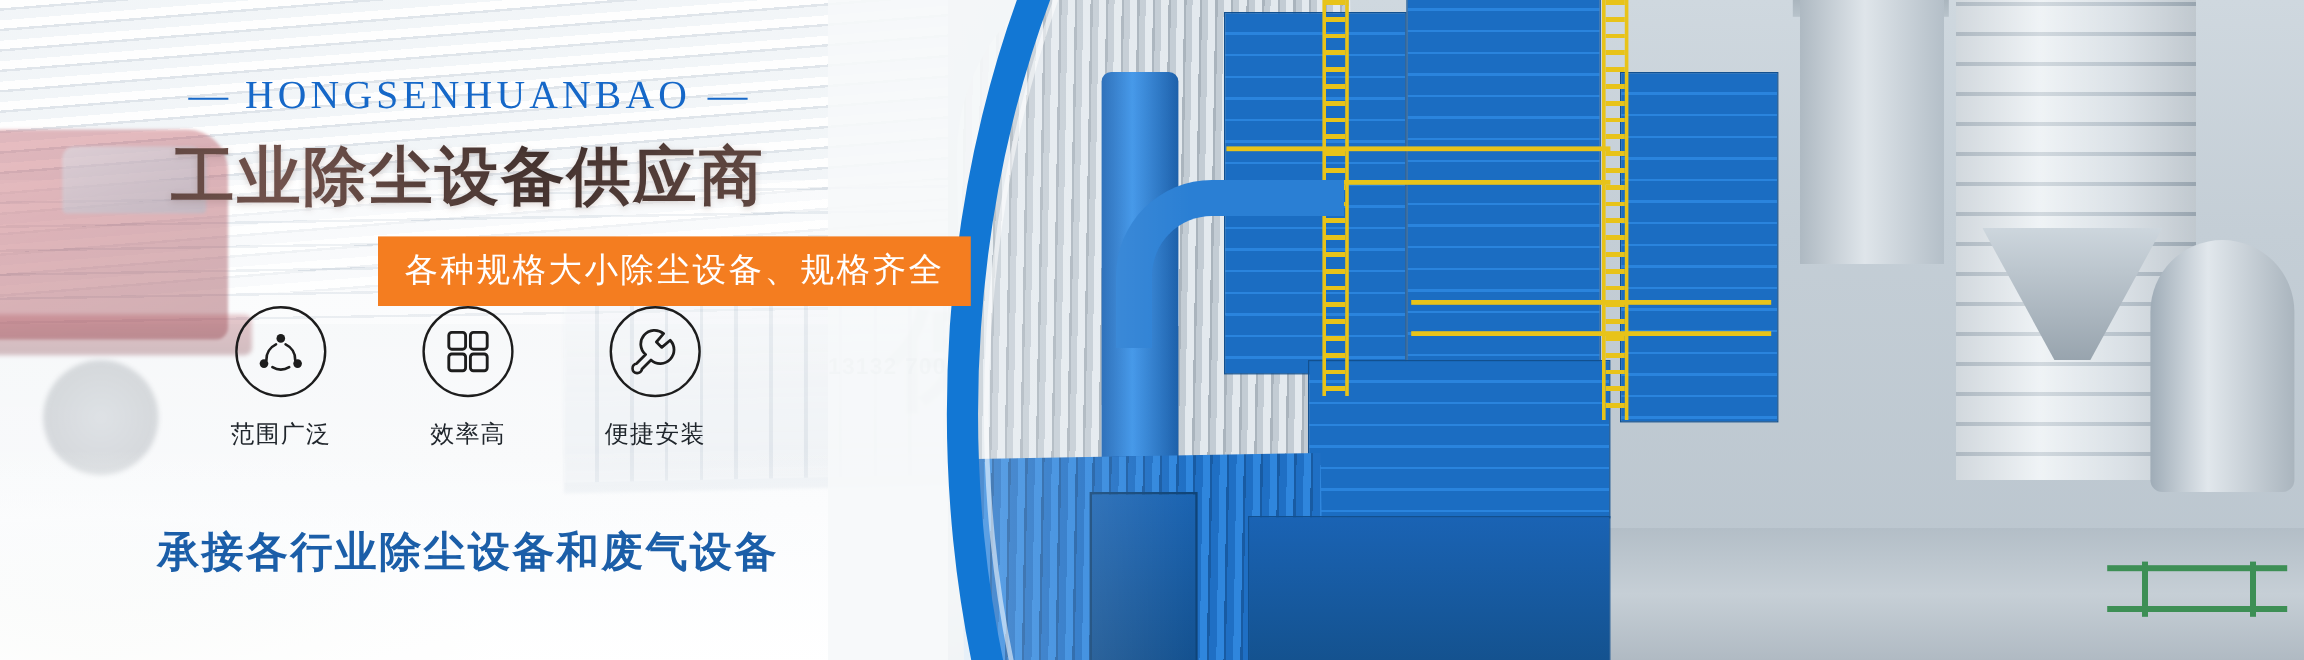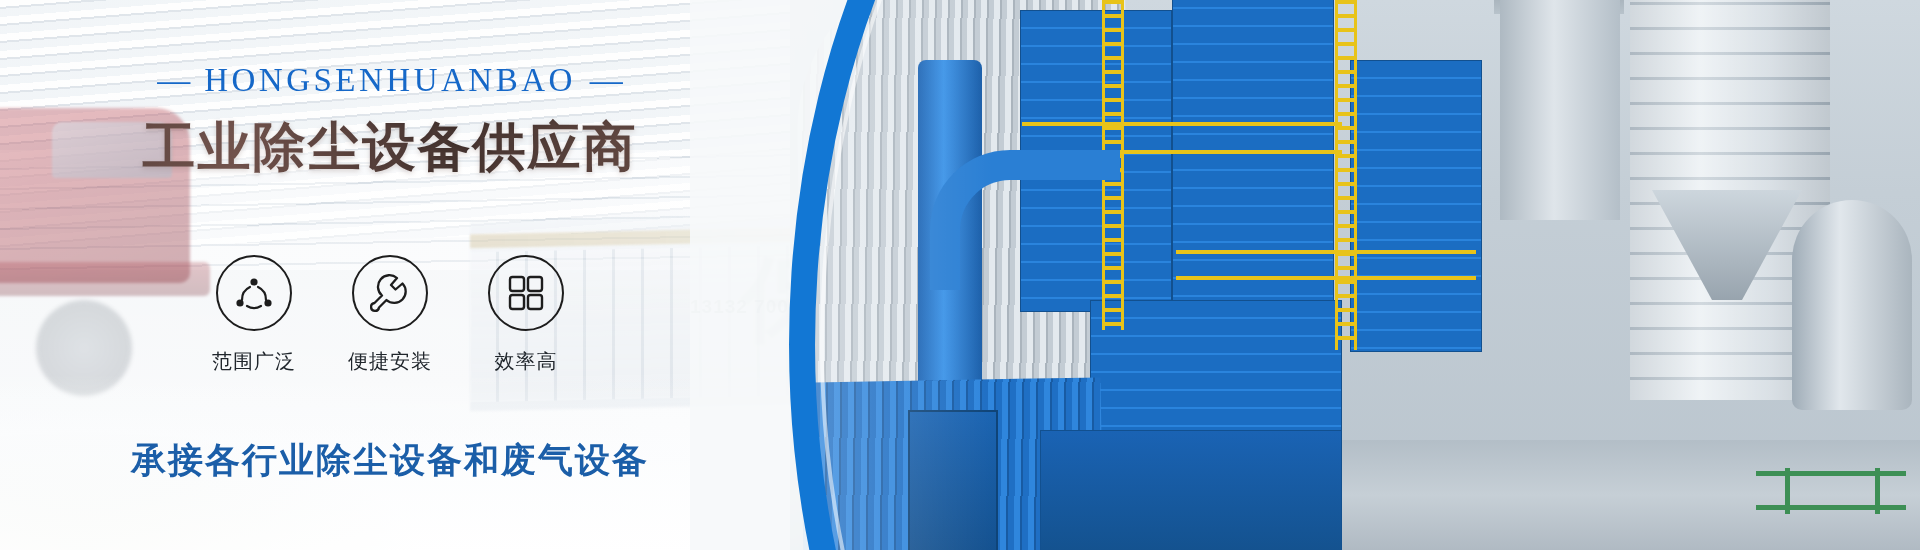--- a/index.html
+++ b/index.html
@@ -263,21 +263,21 @@
     background:#F47D20;
     padding:9px 22px 11px 22px;
   }
   .orange-bar span{
     font-family:"DejaVu Sans","Liberation Sans",sans-serif;
     font-size:28px;font-weight:400;color:#ffffff;letter-spacing:2px;
     white-space:nowrap;
   }
   .features{
     position:absolute;left:0;top:255px;width:780px;
-    display:flex;justify-content:center;gap:60px;align-items:center;
+    display:flex;justify-content:center;gap:80px;align-items:center;
   }
   .feature{
     width:76px;display:flex;flex-direction:column;align-items:center;
   }
   .feature .circle{
     width:72px;height:72px;border-radius:50%;
     border:2.5px solid #1d1d1d;
     display:flex;align-items:center;justify-content:center;
     background:transparent;
   }
@@ -358,60 +358,63 @@
   </div>
 
   <div class="content">
 
     <div class="eyebrow">
       <span class="dash">—</span><span>HONGSENHUANBAO</span><span class="dash">—</span>
     </div>
 
     <div class="headline">工业除尘设备供应商</div>
 
+    <div class="orange-bar">
+      <span>各种规格大小除尘设备、规格齐全</span>
+    </div>
 
     <div class="features">
 
       <div class="feature">
         <div class="circle">
           <svg width="40" height="40" viewBox="0 0 40 40">
             <path d="M8 27 A14 14 0 0 1 16 14" fill="none" stroke="#1d1d1d" stroke-width="2.2" stroke-linecap="round"></path>
             <path d="M24 14 A14 14 0 0 1 32 27" fill="none" stroke="#1d1d1d" stroke-width="2.2" stroke-linecap="round"></path>
             <path d="M13 33 A14 14 0 0 0 27 33" fill="none" stroke="#1d1d1d" stroke-width="2.2" stroke-linecap="round"></path>
             <circle cx="20" cy="9" r="3.6" fill="#1d1d1d"></circle>
             <circle cx="6" cy="30" r="3.6" fill="#1d1d1d"></circle>
             <circle cx="34" cy="30" r="3.6" fill="#1d1d1d"></circle>
           </svg>
         </div>
         <div class="flabel">范围广泛</div>
       </div>
 
       <div class="feature">
         <div class="circle">
+          <svg width="38" height="38" viewBox="0 0 38 38">
+            <rect x="3" y="3" width="14" height="14" rx="2.5" fill="none" stroke="#1d1d1d" stroke-width="2.4"></rect>
+            <rect x="21" y="3" width="14" height="14" rx="2.5" fill="none" stroke="#1d1d1d" stroke-width="2.4"></rect>
+            <rect x="3" y="21" width="14" height="14" rx="2.5" fill="none" stroke="#1d1d1d" stroke-width="2.4"></rect>
+            <rect x="21" y="21" width="14" height="14" rx="2.5" fill="none" stroke="#1d1d1d" stroke-width="2.4"></rect>
+          </svg>
+        </div>
+        <div class="flabel">效率高</div>
+      </div>
+
+      <div class="feature">
+        <div class="circle">
           <svg width="40" height="40" viewBox="0 0 40 40">
             <path d="M27 5 L21 12 L25.5 16.5 L32.5 10.5
                      A11.5 11.5 0 0 1 16.5 27
                      L9 34.5 A4 4 0 1 1 4.5 30 L12 22.5
                      A11.5 11.5 0 0 1 27 5 Z" fill="none" stroke="#1d1d1d" stroke-width="2.3" stroke-linejoin="round"></path>
           </svg>
         </div>
         <div class="flabel">便捷安装</div>
       </div>
 
-      <div class="feature">
-        <div class="circle">
-          <svg width="38" height="38" viewBox="0 0 38 38">
-            <rect x="3" y="3" width="14" height="14" rx="2.5" fill="none" stroke="#1d1d1d" stroke-width="2.4"></rect>
-            <rect x="21" y="3" width="14" height="14" rx="2.5" fill="none" stroke="#1d1d1d" stroke-width="2.4"></rect>
-            <rect x="3" y="21" width="14" height="14" rx="2.5" fill="none" stroke="#1d1d1d" stroke-width="2.4"></rect>
-            <rect x="21" y="21" width="14" height="14" rx="2.5" fill="none" stroke="#1d1d1d" stroke-width="2.4"></rect>
-          </svg>
-        </div>
-        <div class="flabel">效率高</div>
-      </div>
-
 
     </div>
 
     <div class="tagline">承接各行业除尘设备和废气设备</div>
 
   </div>
 </div>
 
 </body></html>

